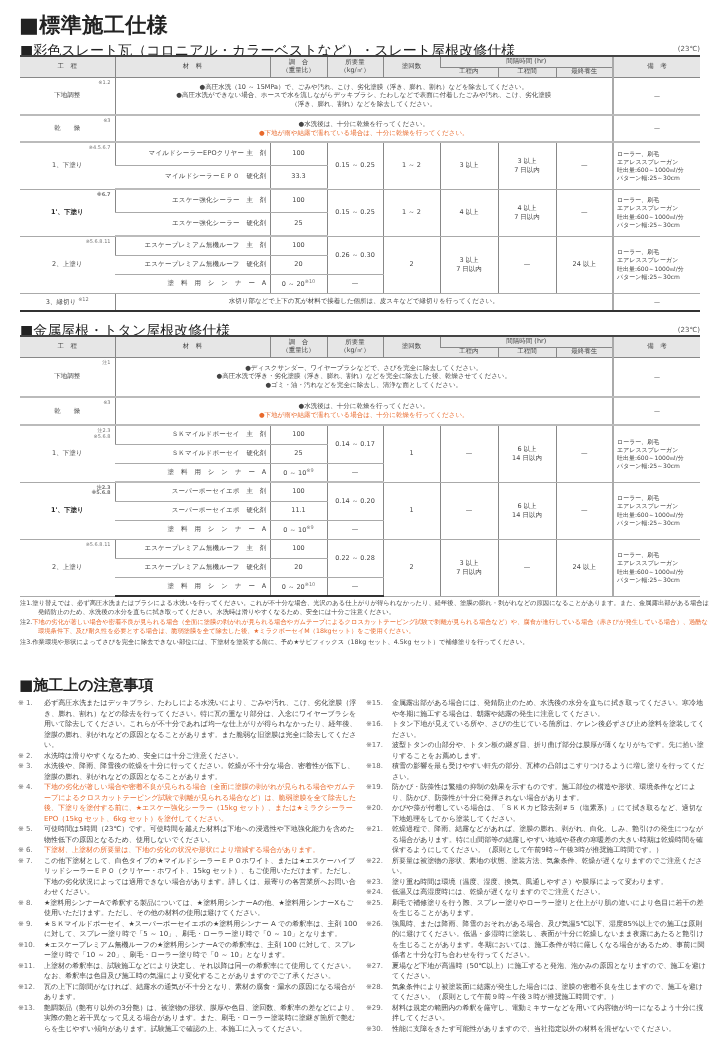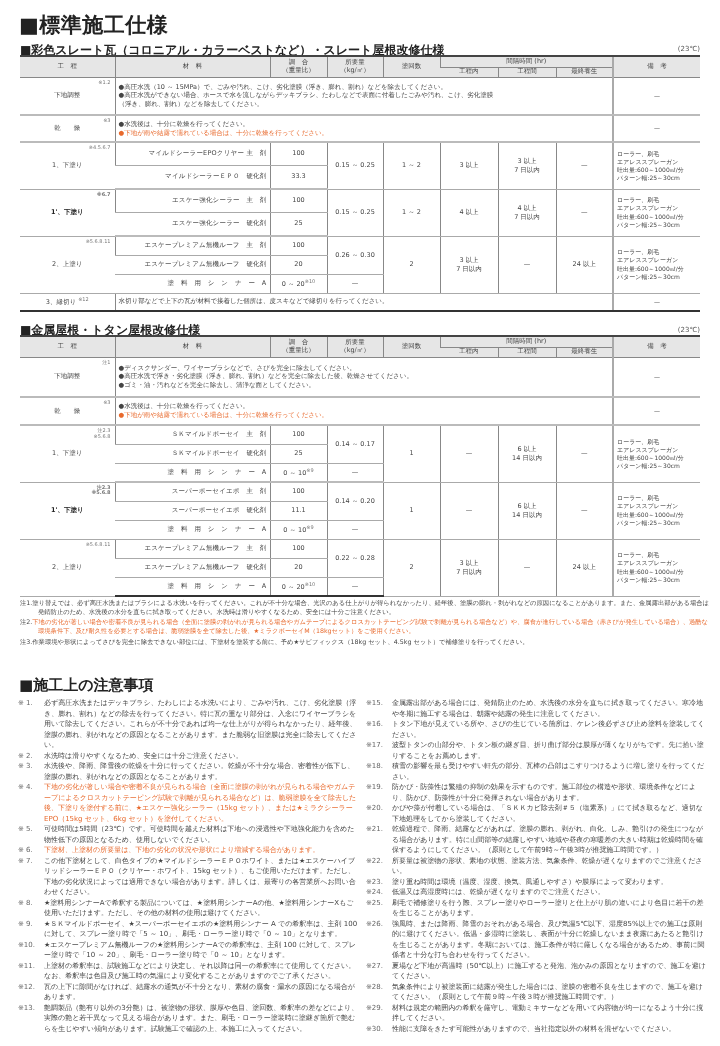--- a/index.html
+++ b/index.html
@@ -1,26 +1,26 @@
 <!DOCTYPE html>
 <html><head>
 <meta charset="utf-8">
 <style>
   * { box-sizing: border-box; margin: 0; padding: 0; }
   body { width: 720px; height: 1046px; background: #ffffff; font-family: "DejaVu Sans", sans-serif; color: #333; position: relative; overflow: hidden; }
   .page-title { position: absolute; left: 19px; top: 11px; font-size: 21px; font-weight: bold; color: #222; letter-spacing: 0.5px; }
-  .sec-title { position: absolute; left: 20px; font-size: 12px; font-weight: bold; color: #222; }
+  .sec-title { position: absolute; left: 20px; font-size: 14px; font-weight: normal; color: #222; }
   .temp { position: absolute; right: 20px; font-size: 7px; color: #555; }
   table.spec { position: absolute; left: 20px; width: 680px; border-collapse: collapse; font-size: 6.5px; color: #444; table-layout: fixed; }
   table.spec th { background: #e6e6e6; font-weight: normal; color: #444; border-left: 1px solid #888; border-bottom: 1px solid #888; text-align: center; padding: 0; line-height: 1.15; }
   table.spec th:first-child { border-left: none; }
   table.spec thead tr:first-child th { border-top: 2px solid #444; }
   table.spec td { border-left: 1px solid #888; border-bottom: 1px solid #aaa; text-align: center; vertical-align: middle; padding: 0 3px; line-height: 1.35; }
   table.spec td:first-child { border-left: none; }
-  table.spec td.left { text-align: left; }
+  table.spec td.left { text-align: center; }
   table.spec td.mat { text-align: right; letter-spacing: 0.2px; }
   table.spec td.remark { border-left: 2px solid #aaa; text-align: left; font-size: 6px; line-height: 1.35; }
   table.spec th.remark-h { border-left: 2px solid #aaa; }
   table.spec tr.grp-end td { border-bottom: 2px solid #bbb; }
   table.spec tr.last td { border-bottom: 2px solid #333; }
   td.step { position: relative; }
   .note-ref { position: absolute; right: 4px; top: 2px; font-size: 5px; color: #777; line-height: 1.1; text-align: right; }
   .sup { font-size: 5px; color: #777; vertical-align: super; }
   .orange { color: #e8692c; }
   .bold { font-weight: bold; color: #222; }

